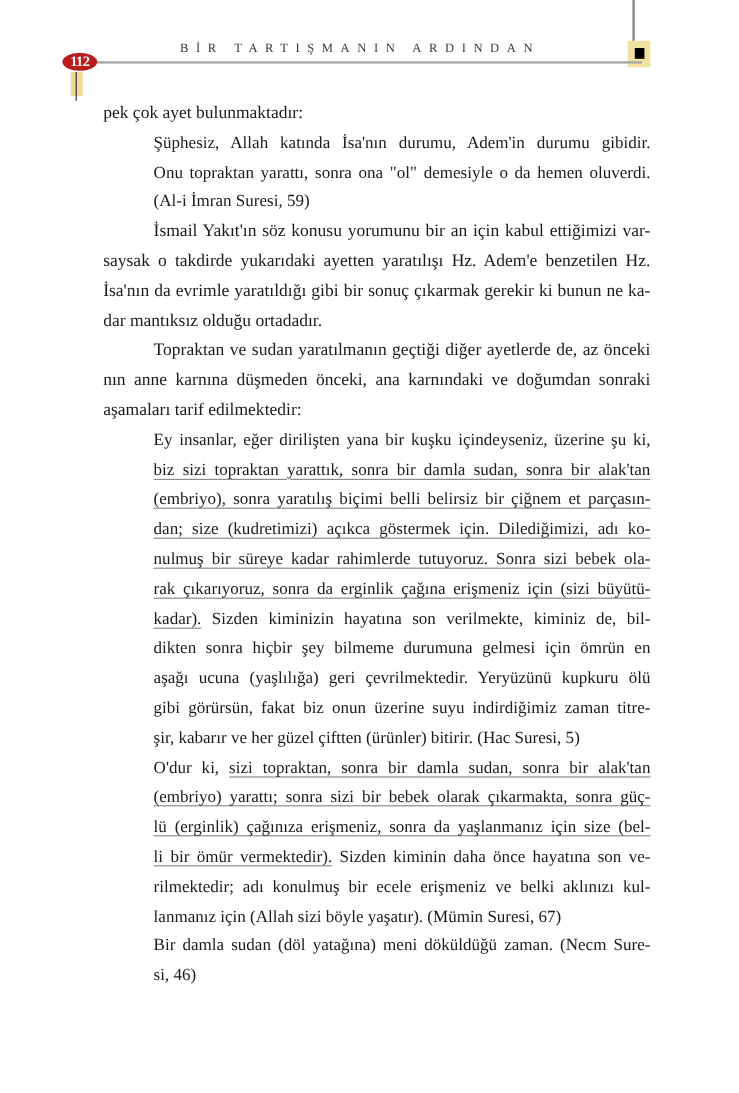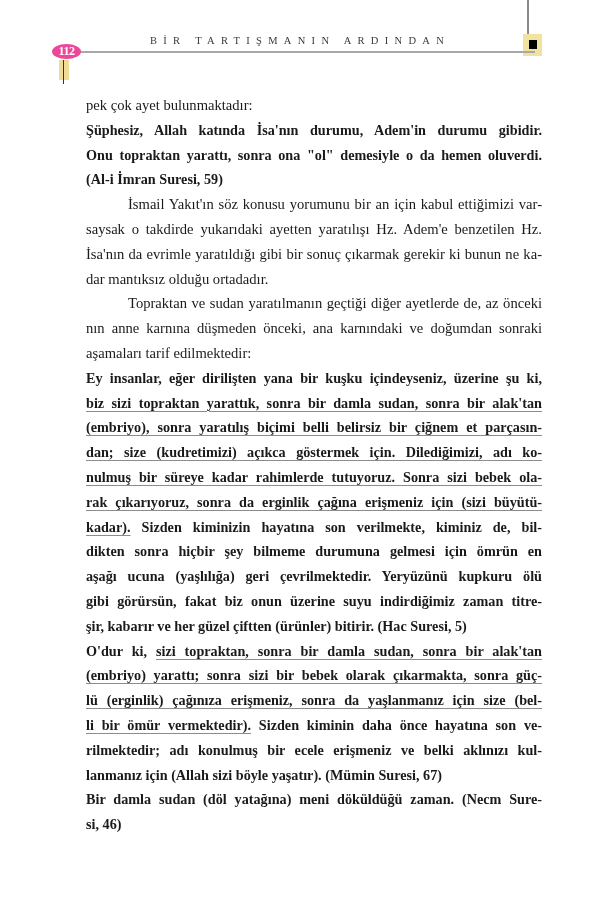--- a/index.html
+++ b/index.html
@@ -6,31 +6,31 @@
   body { width:616px; height:911px; background:#ffffff; position:relative; overflow:hidden;
          font-family:"DejaVu Serif", "Liberation Serif", serif; color:#1a1a1a; }
   .top-vline { position:absolute; left:527px; top:0; width:2px; height:38px; background:#8a8a8a; }
   .corner-mark { position:absolute; left:523px; top:34px; width:19px; height:22px; background:#f2e2a0; }
   .corner-mark .sq { position:absolute; left:6px; top:6px; width:8px; height:9px; background:#000; }
   .header-rule { position:absolute; left:80px; top:51px; width:455px; height:2px; background:#a8a8a8; }
   .running-title { position:absolute; left:150px; top:35px; width:330px; text-align:left;
                    font-family:"Liberation Serif", serif; font-size:10.5px; letter-spacing:6.3px;
                    color:#3a3a3a; white-space:nowrap; }
   .page-num { position:absolute; left:52px; top:44px; width:29px; height:15px; border-radius:50%;
-              background:#ec4899; color:#fff; font-family:"Liberation Serif", serif; font-weight:bold;
+              background:#b91c1c; color:#fff; font-family:"Liberation Serif", serif; font-weight:bold;
               font-size:12px; line-height:15px; text-align:center; letter-spacing:-0.5px; }
   .left-tab { position:absolute; left:59px; top:60px; width:10px; height:20px; background:#f0dc98; }
   .left-tick { position:absolute; left:63px; top:60px; width:1px; height:24px; background:#333; }
 
-  .body { position:absolute; left:86px; top:93px; width:456px;
+  .body { position:absolute; left:86px; top:82px; width:456px;
           font-family:"Liberation Serif", serif; font-size:14.6px; line-height:24.8px; }
   .line { display:block; white-space:nowrap; height:24.8px; text-align:justify; text-align-last:justify; }
   .line.last { text-align-last:left; }
   .indent { padding-left:42px; }
-  .quote { font-weight:bold; font-size:14.2px; }
+  .quote { margin-left:42px; font-weight:normal; font-size:14.2px; }
   .u { text-decoration:underline; text-decoration-color:#8c8c8c; text-decoration-thickness:1px; text-underline-offset:3px; }
 </style>
 </head>
 <body>
 
 <div class="top-vline"></div>
 <div class="corner-mark">
   <div class="sq"></div>
 </div>
 <div class="header-rule"></div>

